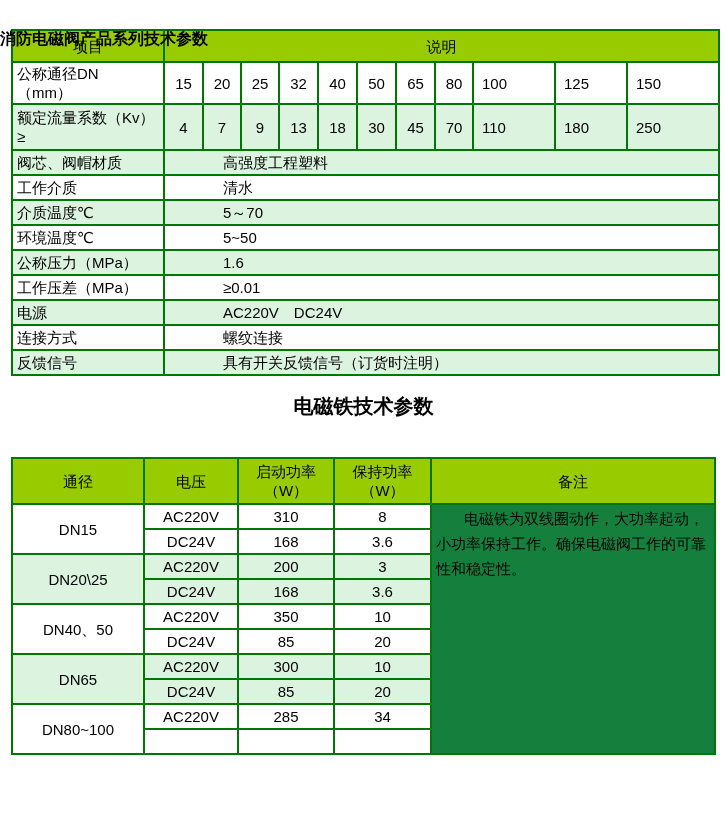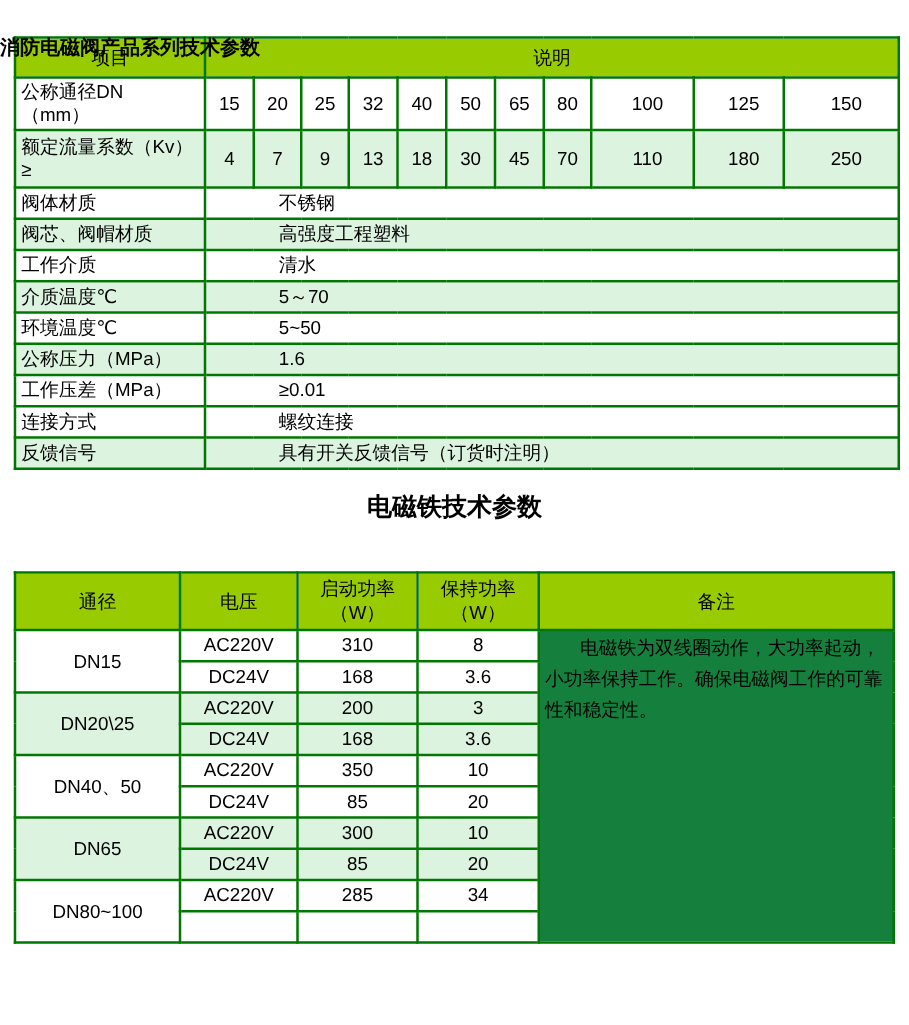--- a/index.html
+++ b/index.html
@@ -40,21 +40,21 @@
     text-align:center;font-size:15px;
   }
   tr.thead1{height:32px;}
   tr.thead2{height:46px;}
   .h42{height:42px;}
   .h46{height:46px;}
   .h25{height:25px;}
   td.label{text-align:left;padding-left:4px;}
   td.value{text-align:left;padding-left:58px;}
   td.num{text-align:center;}
-  td.num.wide{text-align:center;padding-left:8px;}
+  td.num.wide{text-align:left;padding-left:8px;}
   td.center{text-align:center;}
   tr.shaded > td:not(.remark){background:var(--mint);}
   td.remark{
     text-align:left;vertical-align:top;
     padding:1px 4px 0 4px;
     white-space:normal;
     text-indent:28px;
     font-size:15px;line-height:25px;
     background:#15803d;
   }
@@ -105,24 +105,20 @@
         <td class="num">9</td>
         <td class="num">13</td>
         <td class="num">18</td>
         <td class="num">30</td>
         <td class="num">45</td>
         <td class="num">70</td>
         <td class="num wide">110</td>
         <td class="num wide">180</td>
         <td class="num wide">250</td>
       </tr>
-      <tr class="h25">
-        <td class="label">阀体材质</td>
-        <td class="value" colspan="11">不锈钢</td>
-      </tr>
       <tr class="h25 shaded">
         <td class="label">阀芯、阀帽材质</td>
         <td class="value" colspan="11">高强度工程塑料</td>
       </tr>
       <tr class="h25">
         <td class="label">工作介质</td>
         <td class="value" colspan="11">清水</td>
       </tr>
       <tr class="h25 shaded">
         <td class="label">介质温度℃</td>
@@ -132,20 +128,24 @@
         <td class="label">环境温度℃</td>
         <td class="value" colspan="11">5~50</td>
       </tr>
       <tr class="h25 shaded">
         <td class="label">公称压力（MPa）</td>
         <td class="value" colspan="11">1.6</td>
       </tr>
       <tr class="h25">
         <td class="label">工作压差（MPa）</td>
         <td class="value" colspan="11">≥0.01</td>
+      </tr>
+      <tr class="h25 shaded">
+        <td class="label">电源</td>
+        <td class="value" colspan="11">AC220V　DC24V</td>
       </tr>
       <tr class="h25">
         <td class="label">连接方式</td>
         <td class="value" colspan="11">螺纹连接</td>
       </tr>
       <tr class="h25 shaded">
         <td class="label">反馈信号</td>
         <td class="value" colspan="11">具有开关反馈信号（订货时注明）</td>
       </tr>
     </tbody>

